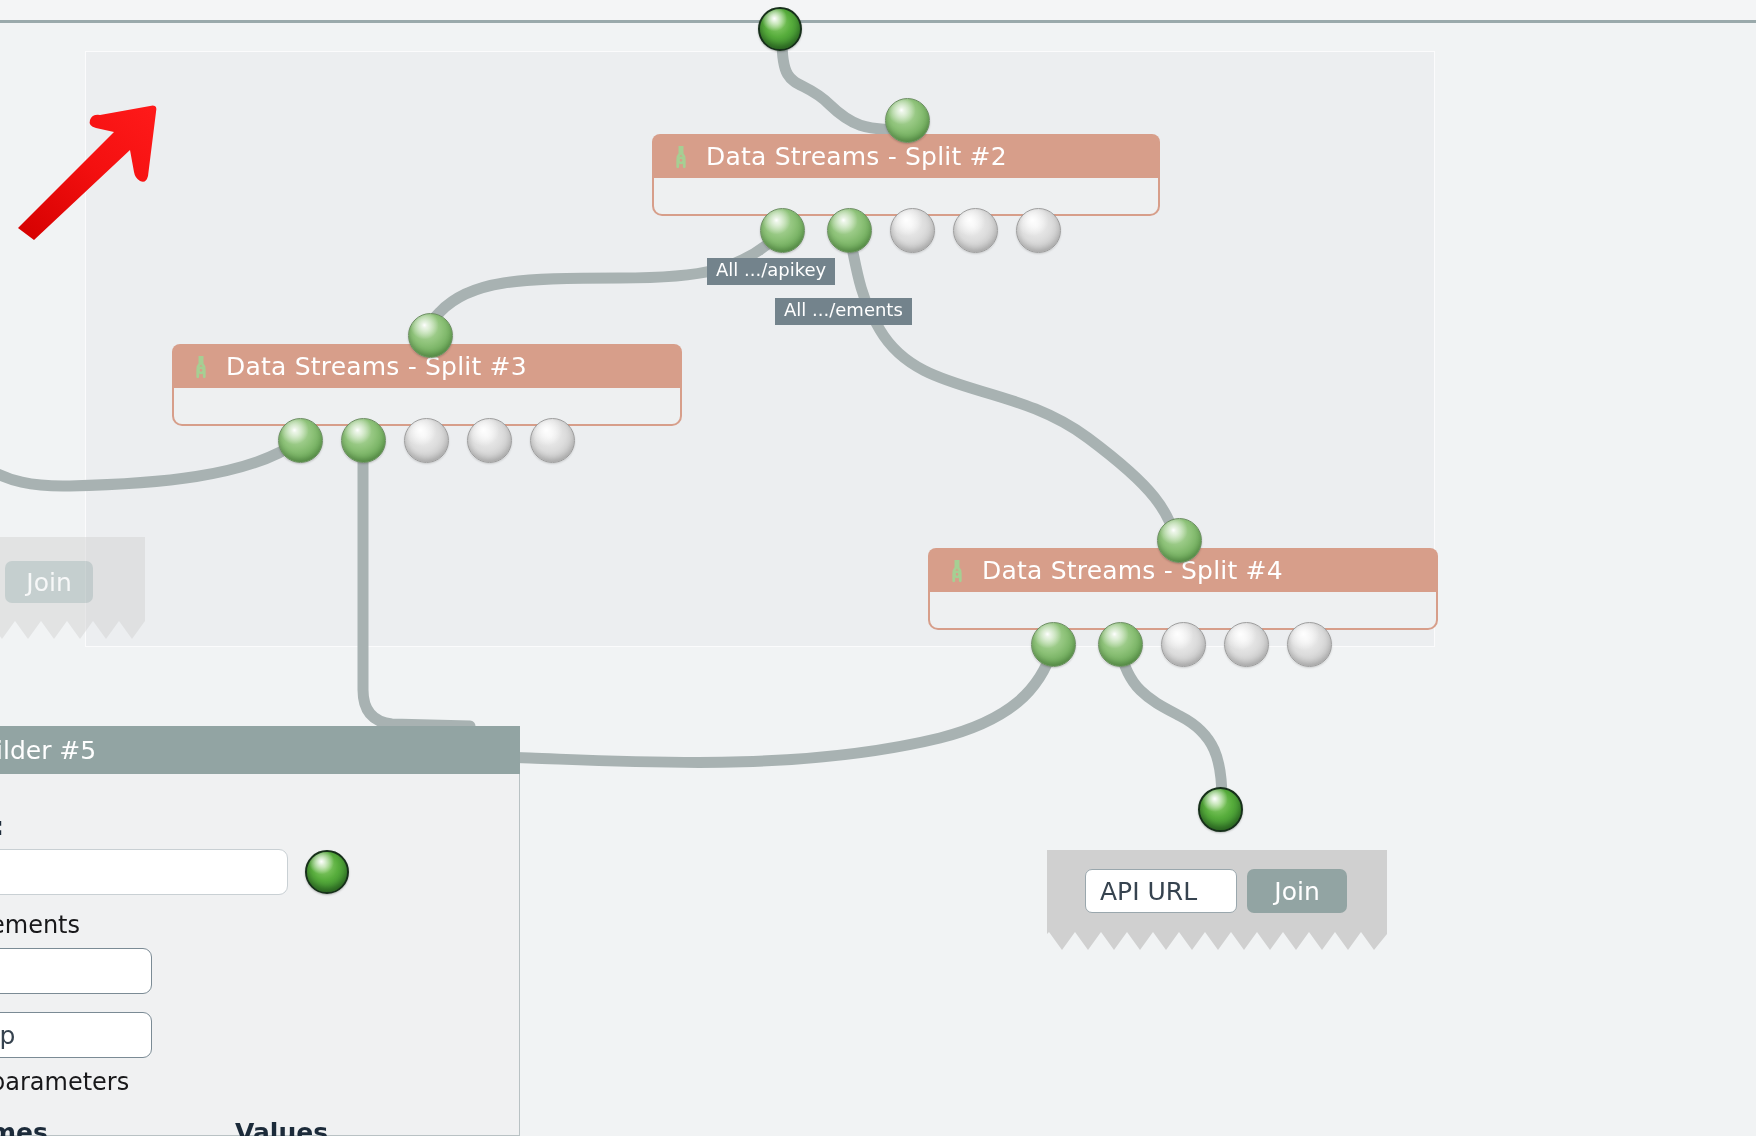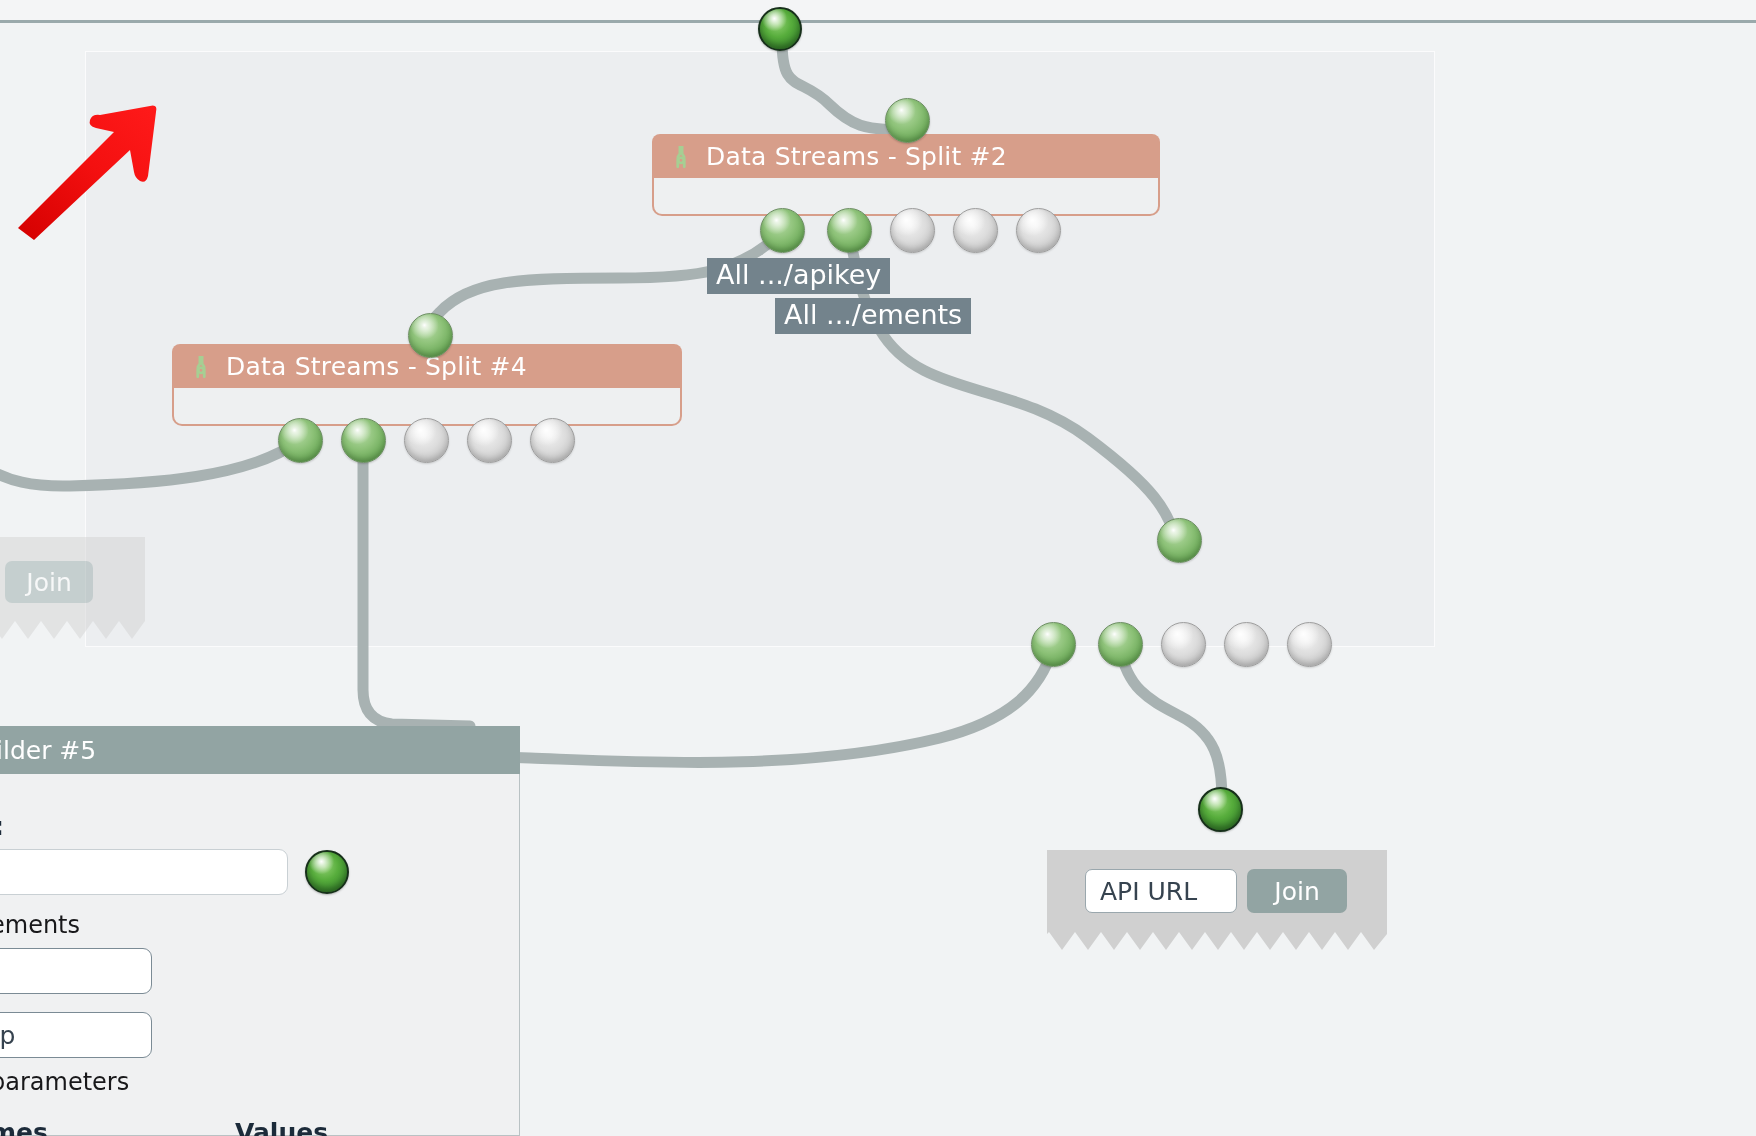--- a/index.html
+++ b/index.html
@@ -121,21 +121,21 @@
     border-radius: 0 0 10px 10px;
     height: 38px;
     box-sizing: border-box;
   }
 
   
   .wire-label {
     position: absolute;
     background: #73838c;
     color: #ffffff;
-    font-size: 27px;
+    font-size: 18px;
     padding: 3px 9px 5px 9px;
     white-space: nowrap;
     line-height: 1.05;
   }
 
   
   .torn-panel {
     position: absolute;
     background: #d0d0d0;
   }
@@ -282,31 +282,41 @@
   <div class="wire-label" style="left:775px; top:298px;">
     <span>All .../ements</span>
   </div>
 
   <div class="node" style="left:172px; top:344px; width:510px;">
     <div class="node-header">
       <svg class="node-icon" viewBox="0 0 24 24">
         <path d="M9 22 L9 15 Q9 12 11 10 L11 4 L13 4 L13 10 Q15 12 15 15 L15 22" fill="none" stroke="#a6cf93" stroke-width="2.6" stroke-linecap="round"></path>
         <circle cx="12" cy="16" r="2.4" fill="none" stroke="#a6cf93" stroke-width="2.4"></circle>
       </svg>
-      <span>Data Streams - Split #4</span>
+      <span>Data Streams - Split #3</span>
     </div>
     <div class="node-body"></div>
   </div>
   <div class="port port-green" style="left:408px; top:313px; width:45px; height:45px;"></div>
   <div class="port port-green" style="left:278px; top:418px; width:45px; height:45px;"></div>
   <div class="port port-green" style="left:341px; top:418px; width:45px; height:45px;"></div>
   <div class="port port-gray" style="left:404px; top:418px; width:45px; height:45px;"></div>
   <div class="port port-gray" style="left:467px; top:418px; width:45px; height:45px;"></div>
   <div class="port port-gray" style="left:530px; top:418px; width:45px; height:45px;"></div>
 
+  <div class="node" style="left:928px; top:548px; width:510px;">
+    <div class="node-header">
+      <svg class="node-icon" viewBox="0 0 24 24">
+        <path d="M9 22 L9 15 Q9 12 11 10 L11 4 L13 4 L13 10 Q15 12 15 15 L15 22" fill="none" stroke="#a6cf93" stroke-width="2.6" stroke-linecap="round"></path>
+        <circle cx="12" cy="16" r="2.4" fill="none" stroke="#a6cf93" stroke-width="2.4"></circle>
+      </svg>
+      <span>Data Streams - Split #4</span>
+    </div>
+    <div class="node-body"></div>
+  </div>
   <div class="port port-green" style="left:1157px; top:518px; width:45px; height:45px;"></div>
   <div class="port port-green" style="left:1031px; top:622px; width:45px; height:45px;"></div>
   <div class="port port-green" style="left:1098px; top:622px; width:45px; height:45px;"></div>
   <div class="port port-gray" style="left:1161px; top:622px; width:45px; height:45px;"></div>
   <div class="port port-gray" style="left:1224px; top:622px; width:45px; height:45px;"></div>
   <div class="port port-gray" style="left:1287px; top:622px; width:45px; height:45px;"></div>
 
   <div class="torn-panel panel-faded" style="left:-60px; top:537px; width:205px; height:82px;">
     <div class="join-btn" style="left:65px; top:24px; width:88px; height:42px;">
       <span>Join</span>

